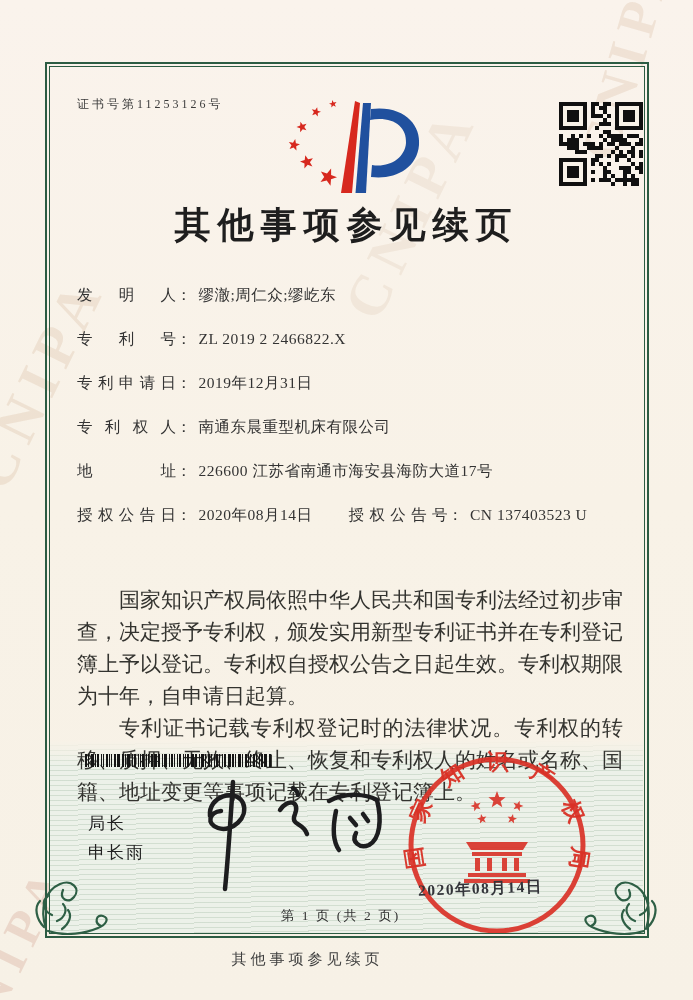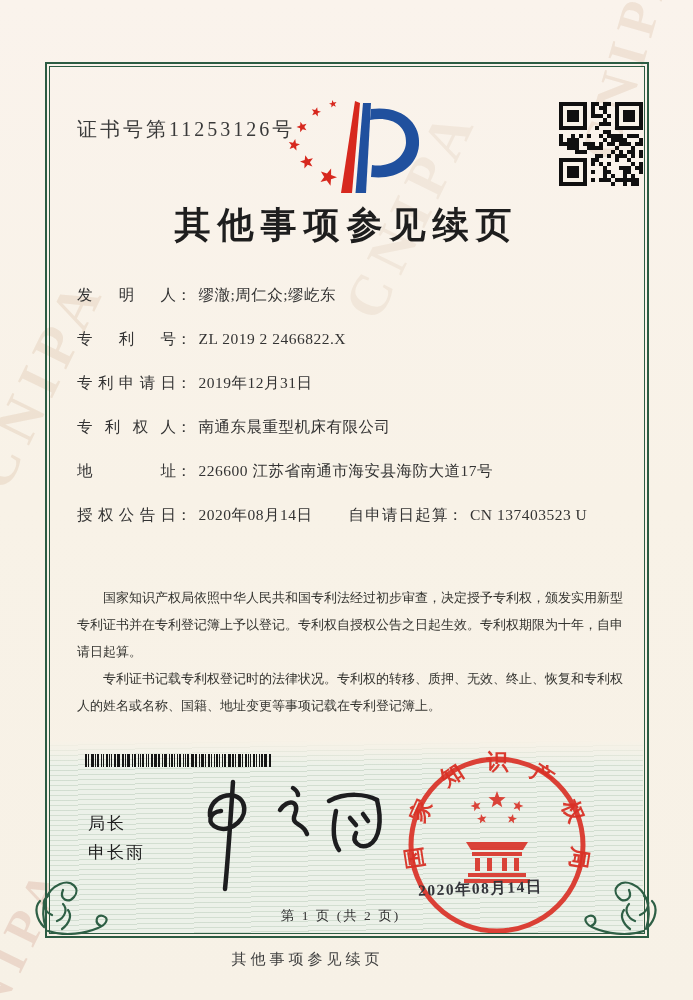--- a/index.html
+++ b/index.html
@@ -21,34 +21,34 @@
     position:absolute;left:49px;top:740px;width:594px;height:193px;z-index:1;
     background-color:#ecf1e9;
     background-image:repeating-linear-gradient(179deg,rgba(105,145,110,0.20) 0 1px,transparent 1px 5px);
   }
   .greenband::before{content:"";position:absolute;left:0;top:0;right:0;height:26px;
     background:linear-gradient(180deg,#f8f2e7,rgba(248,242,231,0));}
   .frame{position:absolute;left:45px;top:62px;width:600px;height:872px;
     border:2px solid #2c5c43;z-index:3;pointer-events:none;}
   .frame-inner{position:absolute;inset:2px;border:1px solid #2c5c43;}
   .content{position:absolute;inset:0;z-index:2;}
-  .cert-no{position:absolute;left:77px;top:116px;font-size:20px;letter-spacing:3px;color:#3a3a3a;}
+  .cert-no{position:absolute;left:77px;top:96px;font-size:12px;letter-spacing:3px;color:#3a3a3a;}
   .logo{position:absolute;left:272px;top:95px;width:160px;height:102px;}
   .qr{position:absolute;left:559px;top:102px;width:84px;height:84px;}
   .title{position:absolute;left:0;width:693px;top:201px;text-align:center;
     font-size:36px;font-weight:bold;letter-spacing:7px;color:#1e1e1e;}
   .fields{position:absolute;left:77px;top:285px;width:545px;font-size:15.5px;color:#333;}
   .frow{margin-bottom:24px;line-height:20px;white-space:nowrap;}
   .flabel{display:inline-block;width:99px;text-align:justify;text-align-last:justify;
     text-justify:inter-character;vertical-align:baseline;}
   .fcolon{margin-right:7px;}
   .fvalue{letter-spacing:0.5px;}
   .second-pair{margin-left:36px;}
-  .paras{position:absolute;left:77px;top:584px;width:546px;font-size:13px;
-    line-height:27px;text-align:justify;color:#33332f;}
+  .paras{position:absolute;left:77px;top:584px;width:546px;font-size:21px;
+    line-height:32px;text-align:justify;color:#33332f;}
   .paras p{margin:0;text-indent:2em;}
   .barcode{position:absolute;left:85px;top:754px;width:188px;height:13px;}
   .director-title{position:absolute;left:88px;top:812px;font-size:17px;letter-spacing:2px;color:#222;}
   .director-name{position:absolute;left:88px;top:841px;font-size:17px;letter-spacing:2px;color:#222;}
   .signature{position:absolute;left:180px;top:770px;width:215px;height:122px;}
   .seal{position:absolute;left:402px;top:750px;width:190px;height:190px;}
   .page-footer{position:absolute;left:0;width:681px;top:907px;text-align:center;
     font-size:13.5px;letter-spacing:2px;color:#333;}
   .continuation{position:absolute;left:0;width:615px;top:950px;text-align:center;
     font-size:15px;letter-spacing:4px;color:#3f3f3f;z-index:2;}
@@ -232,21 +232,21 @@
       <div class="frow">
         <span class="flabel">专利申请日</span><span class="fcolon">：</span><span class="fvalue">2019年12月31日</span>
       </div>
       <div class="frow">
         <span class="flabel">专利权人</span><span class="fcolon">：</span><span class="fvalue">南通东晨重型机床有限公司</span>
       </div>
       <div class="frow">
         <span class="flabel">地址</span><span class="fcolon">：</span><span class="fvalue">226600 江苏省南通市海安县海防大道17号</span>
       </div>
       <div class="frow">
-        <span class="flabel">授权公告日</span><span class="fcolon">：</span><span class="fvalue">2020年08月14日</span><span class="second-pair"><span class="flabel">自申请日起算</span><span class="fcolon">：</span><span class="fvalue">CN 137403523 U</span></span>
+        <span class="flabel">授权公告日</span><span class="fcolon">：</span><span class="fvalue">2020年08月14日</span><span class="second-pair"><span class="flabel">授权公告号</span><span class="fcolon">：</span><span class="fvalue">CN 137403523 U</span></span>
       </div>
     </div>
 
     <div class="paras">
       <p>国家知识产权局依照中华人民共和国专利法经过初步审查，决定授予专利权，颁发实用新型专利证书并在专利登记簿上予以登记。专利权自授权公告之日起生效。专利权期限为十年，自申请日起算。</p>
       <p>专利证书记载专利权登记时的法律状况。专利权的转移、质押、无效、终止、恢复和专利权人的姓名或名称、国籍、地址变更等事项记载在专利登记簿上。</p>
     </div>
 
     <svg class="barcode" id="barcode-svg" viewBox="0 0 188 13" preserveAspectRatio="none">
         <rect x="0" y="0" width="2" height="13" fill="#151515"></rect>

